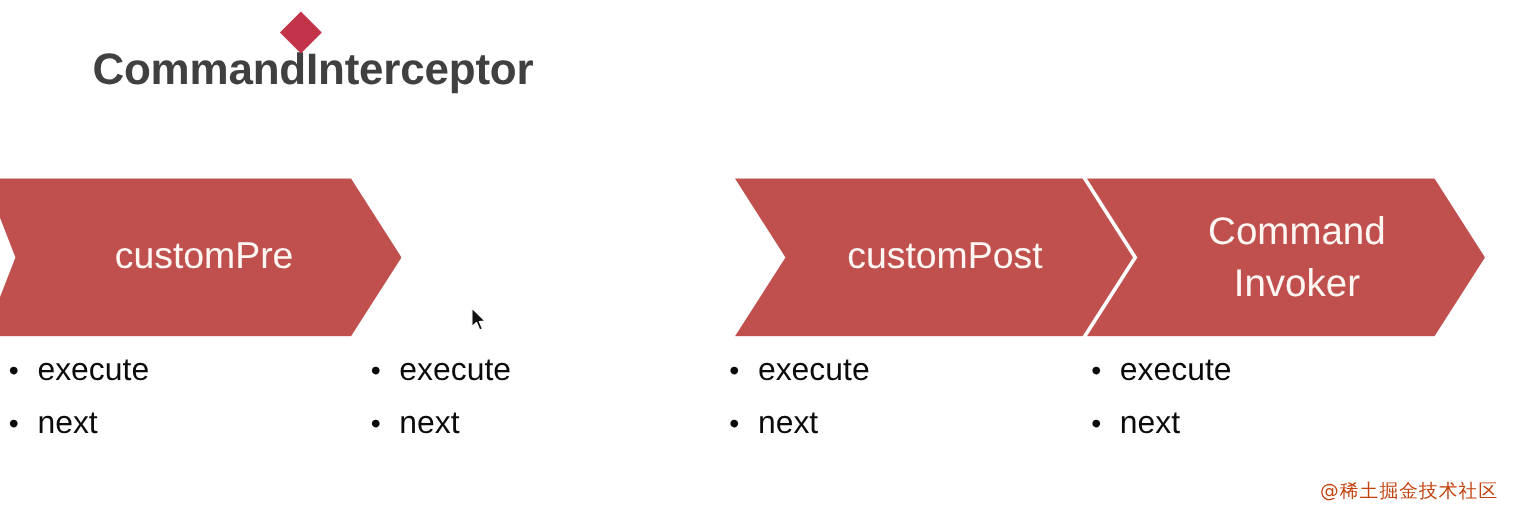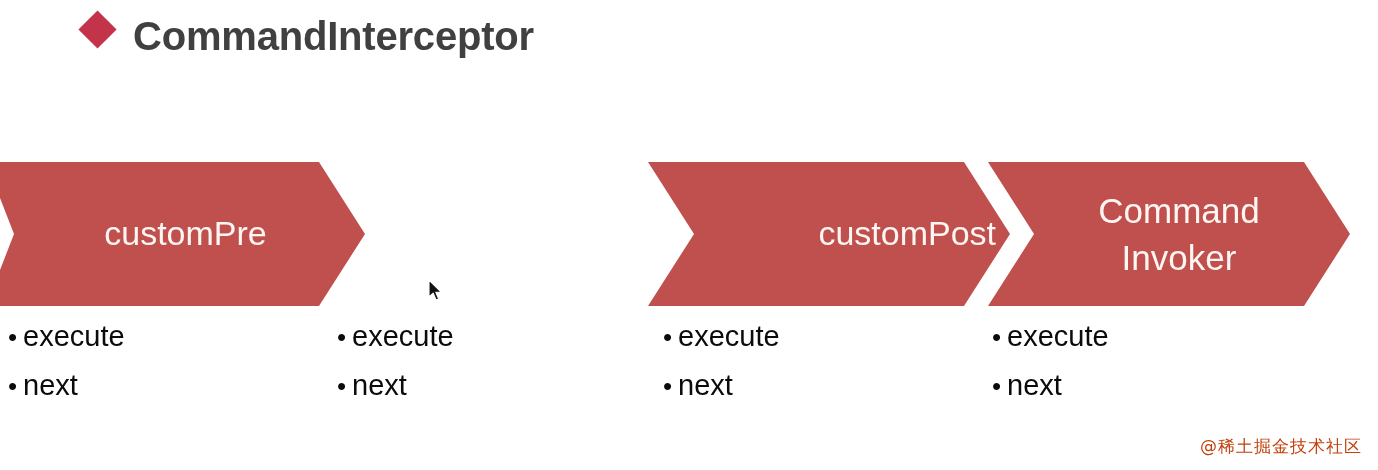--- a/index.html
+++ b/index.html
@@ -23,21 +23,22 @@
     background: #ffffff;
   }
 
   
   .title-row {
     position: absolute;
     left: 84px;
     top: 16px;
     height: 62px;
     display: flex;
-    align-items: flex-start;
+    align-items: center;
+    flex-direction: column;
   }
   .title-diamond {
     width: 27px;
     height: 27px;
     background: #C3344A;
     transform: rotate(45deg);
     flex: 0 0 auto;
     margin-right: 22px;
   }
   .title-text {
@@ -106,21 +107,21 @@
     height: 49px;
   }
   .bullet-dot {
     width: 14px;
     flex: 0 0 auto;
     font-size: 26px;
     line-height: 1;
     color: #0b0b0b;
   }
   .bullet-text {
-    margin-left: 1px;
+    margin-left: 12px;
   }
 
   
   .cursor {
     position: absolute;
     left: 428px;
     top: 279px;
     width: 16px;
     height: 24px;
     pointer-events: none;
@@ -148,21 +149,21 @@
     <span class="title-text">CommandInterceptor</span>
   </div>
 
   <div class="chevron-band">
 
     <div class="chevron notched-edge" style="left:-14px; width:379px;">
       <span class="chevron-label">customPre</span>
     </div>
 
 
-    <div class="chevron notched" style="left:648px; width:362px;justify-content:flex-end;">
+    <div class="chevron notched" style="left:668px; width:362px;">
       <span class="chevron-label">customPost</span>
     </div>
 
     <div class="chevron notched" style="left:988px; width:362px;">
       <span class="chevron-label two-line">Command
 Invoker</span>
     </div>
 
   </div>
 

